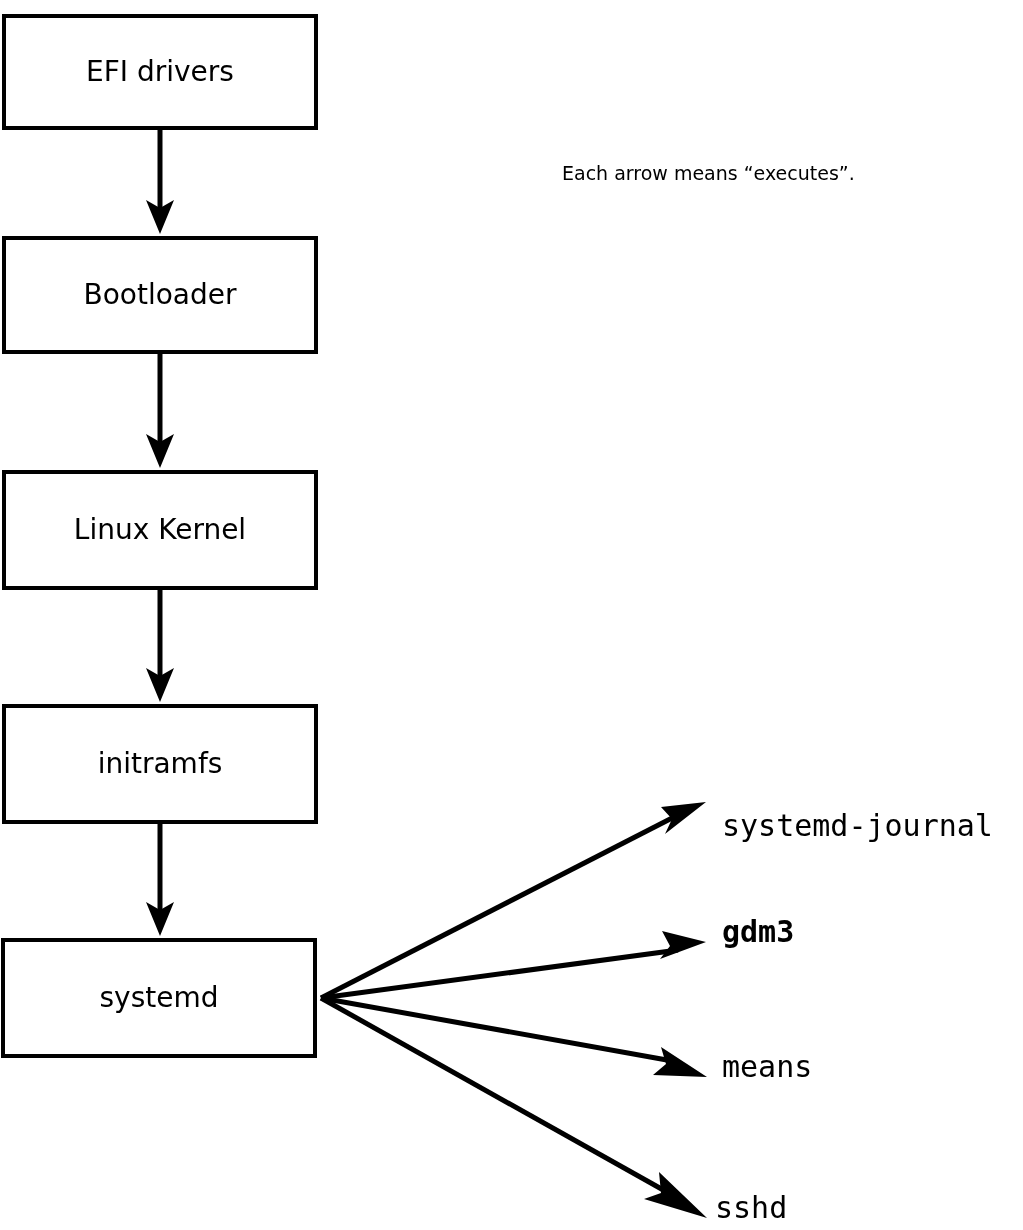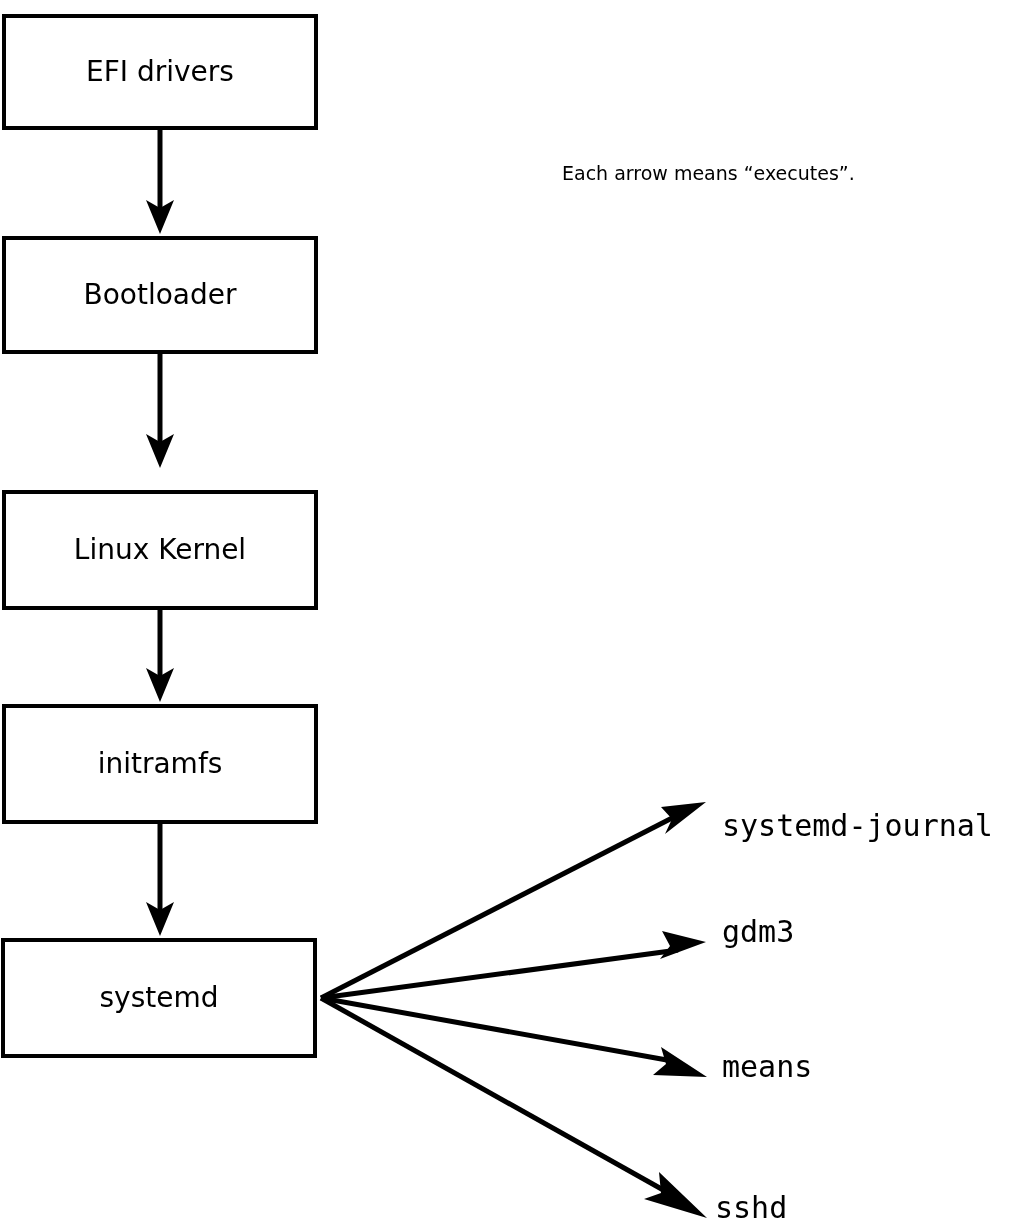--- a/index.html
+++ b/index.html
@@ -98,35 +98,35 @@
   </svg>
 
   <div class="stage-box" style="left:2px; top:2px; width:316px; height:116px;margin-top:12px;">
     <span class="stage-label">EFI drivers</span>
   </div>
 
   <div class="stage-box" style="left:2px; top:236px; width:316px; height:118px;">
     <span class="stage-label">Bootloader</span>
   </div>
 
-  <div class="stage-box" style="left:2px; top:490px; width:316px; height:120px;">
+  <div class="stage-box" style="left:2px; top:470px; width:316px; height:120px;">
     <span class="stage-label">Linux Kernel</span>
   </div>
 
   <div class="stage-box" style="left:2px; top:704px; width:316px; height:120px;justify-content:center;">
     <span class="stage-label">initramfs</span>
   </div>
 
   <div class="stage-box" style="left:1px; top:938px; width:316px; height:120px;">
     <span class="stage-label">systemd</span>
   </div>
 
   <div class="leaf-label" style="left:722px; top:811px;">systemd-journal</div>
 
-  <div class="leaf-label" style="left:722px; top:917px;">gdm3</div>
+  <div class="leaf-label" style="left:722px; top:917px;font-weight:bold;">gdm3</div>
 
   <div class="leaf-label" style="left:722px; top:1052px;">means</div>
 
   <div class="leaf-label" style="left:715px; top:1193px;">sshd</div>
 
   <div class="note-text" style="left:562px; top:164px;">Each arrow means “executes”.</div>
 
 </div>
 
 </body></html>

